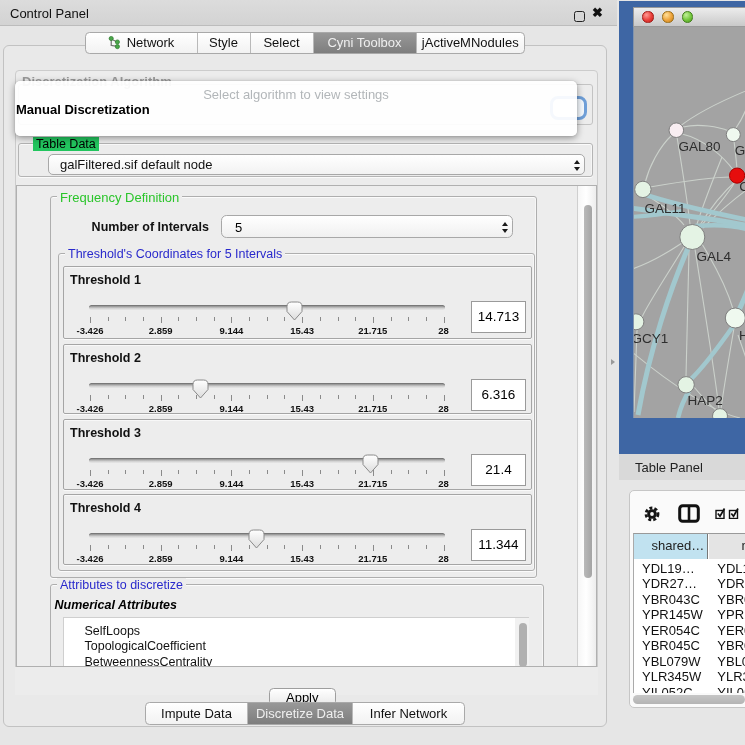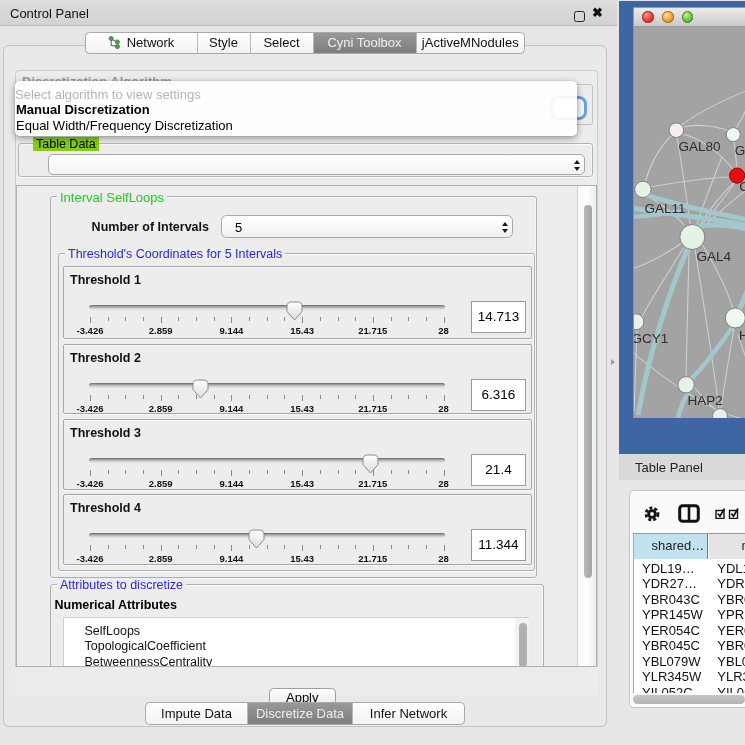--- a/index.html
+++ b/index.html
@@ -52,38 +52,38 @@
 .blab { position:absolute; font-size:12.5px; font-weight:bold; color:#111; }
 .track { position:absolute; width:356px; height:4.5px; border-radius:2.5px;
   background:linear-gradient(#8e8e8e,#cfcfcf 55%,#e8e8e8); border-top:1px solid #787878; }
 .tick { position:absolute; width:1px; background:#8a8a8a; }
 .tlab { position:absolute; width:50px; text-align:center; font-size:9.5px; font-weight:bold; color:#111; }
 .thumbsvg { position:absolute; }
 .vfield { position:absolute; left:407px; top:34px; width:55px; height:32px; background:#ffffff;
   border:1px solid #9a9a9a; display:flex; align-items:center; justify-content:center; font-size:13.5px; }
 #atgroup { left:33px; top:398.4px; width:494px; height:120px; border-color:#aeaeae; }
 #atgroup .gtitle { left:6px; color:#2929cc; background:#ededed; }
-#numattr { position:absolute; left:37.5px; top:412px; font-size:12.5px; font-weight:bold; }
+#numattr { position:absolute; left:37.5px; top:412px; font-size:12.5px; font-weight:bold;font-style:italic; }
 #attrlist { position:absolute; left:45.5px; top:430.6px; width:466.5px; height:49.9px; background:#ffffff; border:1px solid #cfcfcf; border-bottom:none; }
 #attrlist .it { position:absolute; left:21px; font-size:12.5px; color:#111; }
 #alsb { position:absolute; left:451px; top:0px; width:14.5px; height:49.9px; background:#f1f1f1; }
 #alsb .th { position:absolute; left:4.5px; top:5px; width:8px; height:44px; background:#b0b0b0; border-radius:4px; }
 #applystrip { position:absolute; left:14.5px; top:666.5px; width:583.5px; height:28.5px; background:#ececec; }
 #applybtn { position:absolute; left:254px; top:5.5px; width:67.5px; height:18px;
   background:linear-gradient(#ffffff,#e9e9e9); border:1px solid #9e9e9e; border-radius:4.5px;
   font-size:13px; display:flex; align-items:center; justify-content:center;margin-top:16px; }
 #ghostgroup { position:absolute; left:18px; top:84px; width:575px; height:41px;
   border:1px solid #c3c3c3; border-radius:3px; }
 #ghosttitle { position:absolute; left:22px; top:74px; font-size:13px; font-weight:bold; color:#999999; }
 #ghostcombo { position:absolute; left:550px; top:95.5px; width:36.5px; height:24px;
   border:3px solid #6f9fd8; border-radius:8px; background:#f3f8fd; }
 #popup { position:absolute; left:15px; top:81px; width:562px; height:54.5px;
   background:rgba(255,255,255,0.93); border-radius:5px;
   box-shadow:0 2px 7px rgba(0,0,0,0.4), 0 0 1px rgba(0,0,0,0.25); }
-#popup .hint { position:absolute; left:0; width:562px; text-align:left; top:6px;
+#popup .hint { position:absolute; left:0; width:562px; text-align:center; top:6px;
   font-size:13px; color:#b2b6b9; }
 #popup .i1 { position:absolute; left:1px; top:21px; font-size:13px; font-weight:bold; color:#000; }
 #popup .i2 { position:absolute; left:1px; top:36.5px; font-size:13px; color:#000; }
 #bluebg { position:absolute; left:619px; top:1px; width:126px; height:452.5px; background:#3e66a4; }
 #nettitle { position:absolute; left:632.5px; top:7px; width:112.5px; height:20px;
   background:linear-gradient(#ececec,#c9c9c9); border:1px solid #9a9a9a; border-right:none; }
 .tl { position:absolute; top:3.4px; width:11.2px; height:11.2px; border-radius:50%; }
 #tlr { left:8.9px; background:radial-gradient(circle at 35% 30%, #ff9a94, #e93f39 55%, #c3211c); border:0.5px solid #a01511;}
 #tly { left:28.9px; background:radial-gradient(circle at 35% 30%, #ffe09a, #eda33b 55%, #c67e1a); border:0.5px solid #9a6a10;}
 #tlg { left:48.2px; background:radial-gradient(circle at 35% 30%, #c2f09a, #74c73d 55%, #4f9c22); border:0.5px solid #3f7d18;}
@@ -111,29 +111,30 @@
 <body>
   <div id="titlebar">
     <span class="t">Control Panel</span>
   </div>
   <div id="float-ico"></div>
 <div id="close-ico">✖</div>
   <div id="outerpanel"></div>
   <div id="subpanel"></div>
 
   <div class="group" id="tdgroup">
-    <div class="gtitle" style="left:14px;background:#84cc16">Table Data</div>
+    <div class="gtitle" style="left:14px;background:#22c55e">Table Data</div>
   </div>
   <div id="tdcombo">
+    <span class="v">galFiltered.sif default node</span>
     <div class="updn" style="left:523px;top:4px"></div>
   </div>
 
   <div id="scrollpane">
     <div class="group" id="ivgroup">
-      <div class="gtitle">Interval SelfLoops</div>
+      <div class="gtitle">Frequency Definition</div>
     </div>
     <div id="noi-label">Number of Intervals</div>
     <div id="noi-spin">
       <span class="v">5</span>
       <div class="updn" style="left:278px;top:5px"></div>
     </div>
     <div class="group" id="thgroup">
       <div class="gtitle">Threshold's Coordinates for 5 Intervals</div>
 <div class="tbox" style="top:12.3px;height:73px">
   <div class="blab" style="left:6px;top:6px">Threshold 1</div>
@@ -344,21 +345,20 @@
     <div class="seg dark" style="width:105px">Discretize Data</div>
     <div class="seg" style="flex:1">Infer Network</div>
   </div>
 
   <div id="ghostgroup"></div>
   <div id="ghosttitle">Discretization Algorithm</div>
   <div id="ghostcombo"></div>
   <div id="popup">
     <div class="hint">Select algorithm to view settings</div>
     <div class="i1">Manual Discretization</div>
-    <div class="i2">Equal Width/Frequency Discretization</div>
   </div>
   <div id="splitarrow"></div>
 
   <div id="bluebg"></div>
   <div id="netcanvas">
     <svg width="113" height="391" viewBox="0 0 113 391">
       <g fill="none" stroke="#cbd1cb" stroke-width="1.1">
         <path d="M 114,63 C 85,75 60,88 45,100"></path>
         <path d="M 49,100 C 65,96 85,100 95,104"></path>
         <path d="M 48,107 C 70,112 90,130 100,144"></path>

